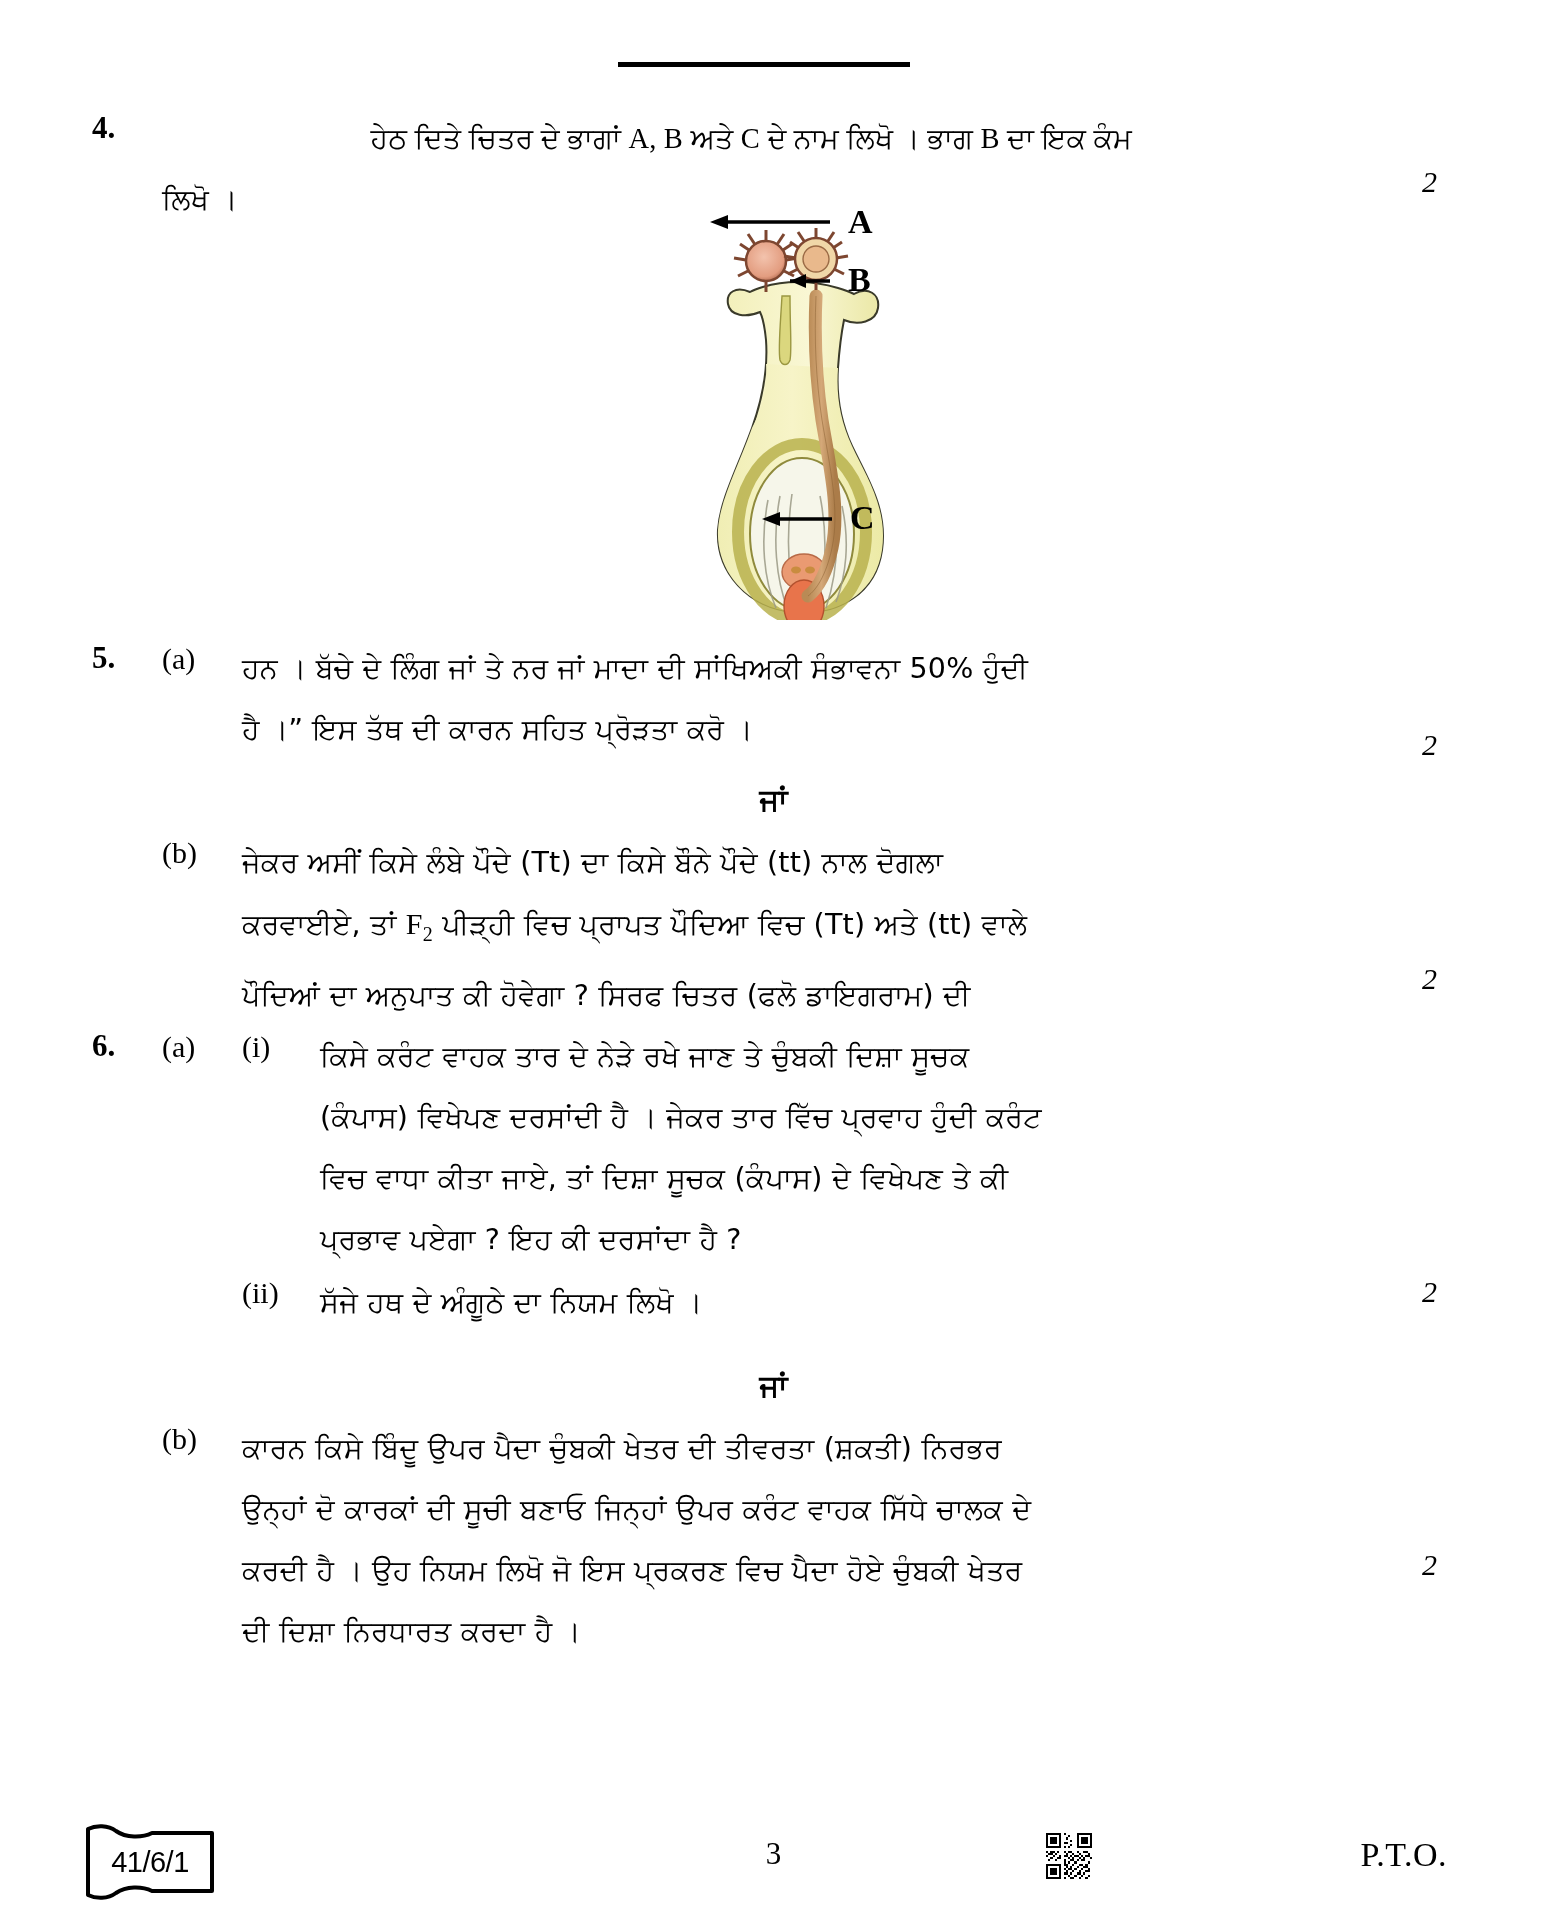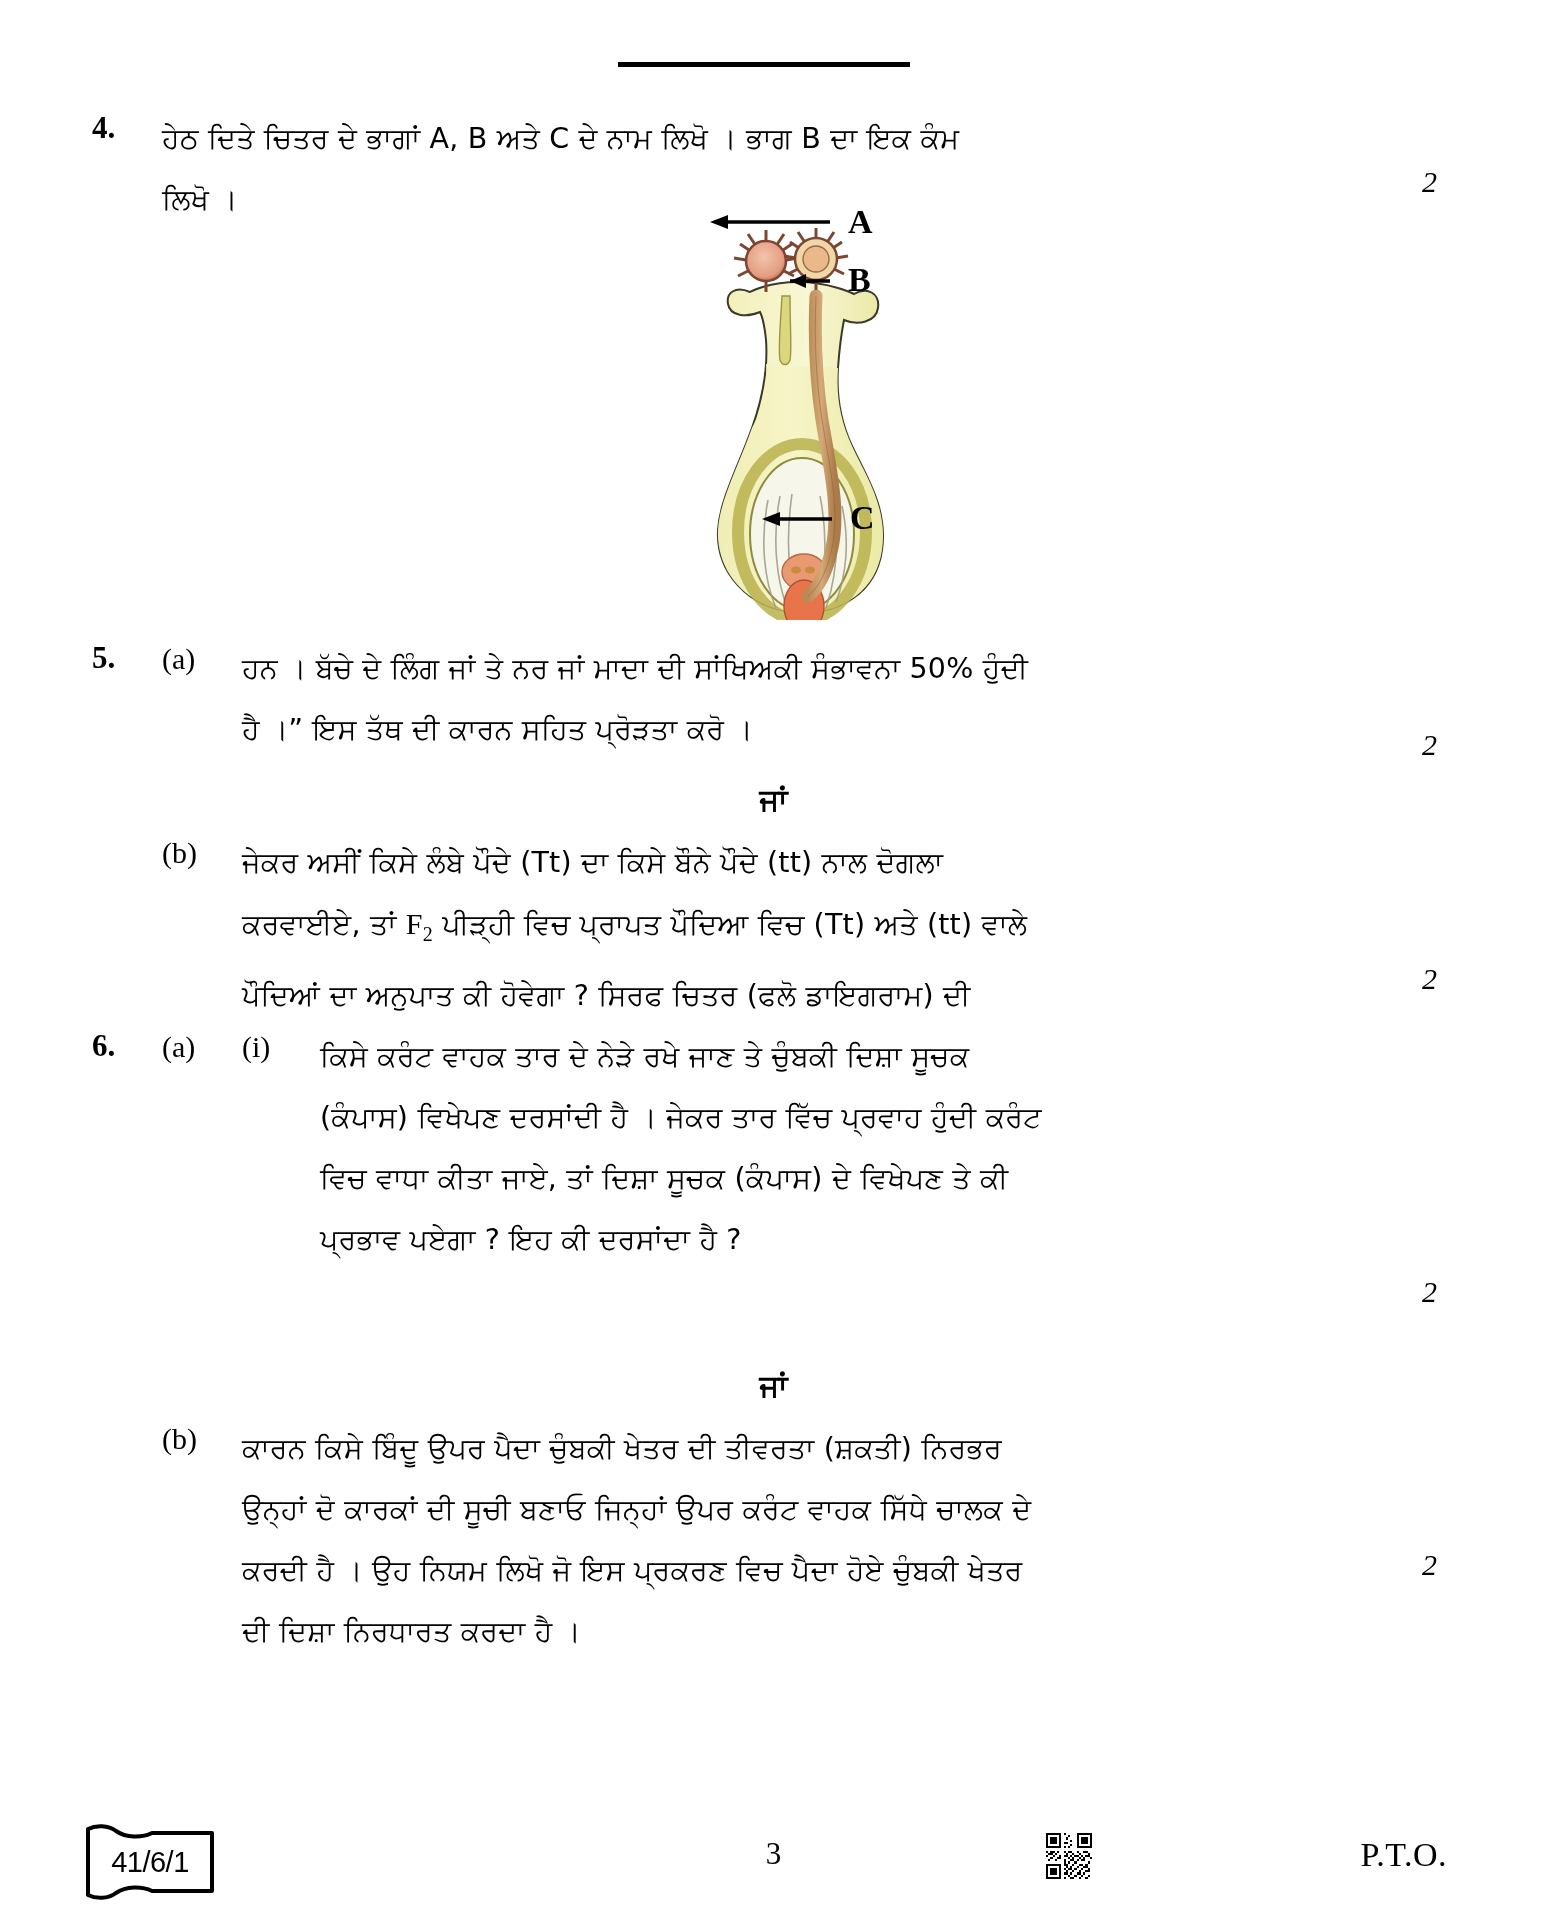--- a/index.html
+++ b/index.html
@@ -68,21 +68,22 @@
 
   .pline {
     font-family: "DejaVu Sans", "Liberation Sans", sans-serif;
     font-size: 28.5px;
     line-height: 61px;
     white-space: nowrap;
     letter-spacing: 0.2px;
   }
   .pline.justify {
     display: flex;
-    justify-content: flex-start;
+    justify-content: flex-end;
+    font-family: Liberation Serif, serif;
   }
   .pline.justify > span { white-space: pre; }
 
   .latin {
     font-family: "Liberation Serif", serif;
     font-size: 30px;
   }
   .latin sub {
     font-size: 20px;
   }
@@ -332,20 +333,28 @@
     <div class="qpart">(a)</div>
     <div class="qsub">(i)</div>
     <div class="qbody">
       <div class="pline">ਕਿਸੇ ਕਰੰਟ ਵਾਹਕ ਤਾਰ ਦੇ ਨੇੜੇ ਰਖੇ ਜਾਣ ਤੇ ਚੁੰਬਕੀ ਦਿਸ਼ਾ ਸੂਚਕ</div>
       <div class="pline">(ਕੰਪਾਸ) ਵਿਖੇਪਣ ਦਰਸਾਂਦੀ ਹੈ । ਜੇਕਰ ਤਾਰ ਵਿੱਚ ਪ੍ਰਵਾਹ ਹੁੰਦੀ ਕਰੰਟ</div>
       <div class="pline">ਵਿਚ ਵਾਧਾ ਕੀਤਾ ਜਾਏ, ਤਾਂ ਦਿਸ਼ਾ ਸੂਚਕ (ਕੰਪਾਸ) ਦੇ ਵਿਖੇਪਣ ਤੇ ਕੀ</div>
       <div class="pline">ਪ੍ਰਭਾਵ ਪਏਗਾ ? ਇਹ ਕੀ ਦਰਸਾਂਦਾ ਹੈ ?</div>
     </div>
   </div>
 
+  <div class="qblock" style="left:92px; top:1272px; width:1040px;">
+    <div class="qnum"></div>
+    <div class="qpart"></div>
+    <div class="qsub">(ii)</div>
+    <div class="qbody">
+      <div class="pline">ਸੱਜੇ ਹਥ ਦੇ ਅੰਗੂਠੇ ਦਾ ਨਿਯਮ ਲਿਖੋ ।</div>
+    </div>
+  </div>
   <div class="marks" style="top:1275px;">2</div>
 
   <div class="or-sep" style="top:1368px;">ਜਾਂ</div>
 
   <div class="qblock" style="left:92px; top:1418px; width:1040px;">
     <div class="qnum"></div>
     <div class="qpart">(b)</div>
     <div class="qbody">
       <div class="pline">ਕਾਰਨ ਕਿਸੇ ਬਿੰਦੂ ਉਪਰ ਪੈਦਾ ਚੁੰਬਕੀ ਖੇਤਰ ਦੀ ਤੀਵਰਤਾ (ਸ਼ਕਤੀ) ਨਿਰਭਰ</div>
       <div class="pline">ਉਨ੍ਹਾਂ ਦੋ ਕਾਰਕਾਂ ਦੀ ਸੂਚੀ ਬਣਾਓ ਜਿਨ੍ਹਾਂ ਉਪਰ ਕਰੰਟ ਵਾਹਕ ਸਿੱਧੇ ਚਾਲਕ ਦੇ</div>

